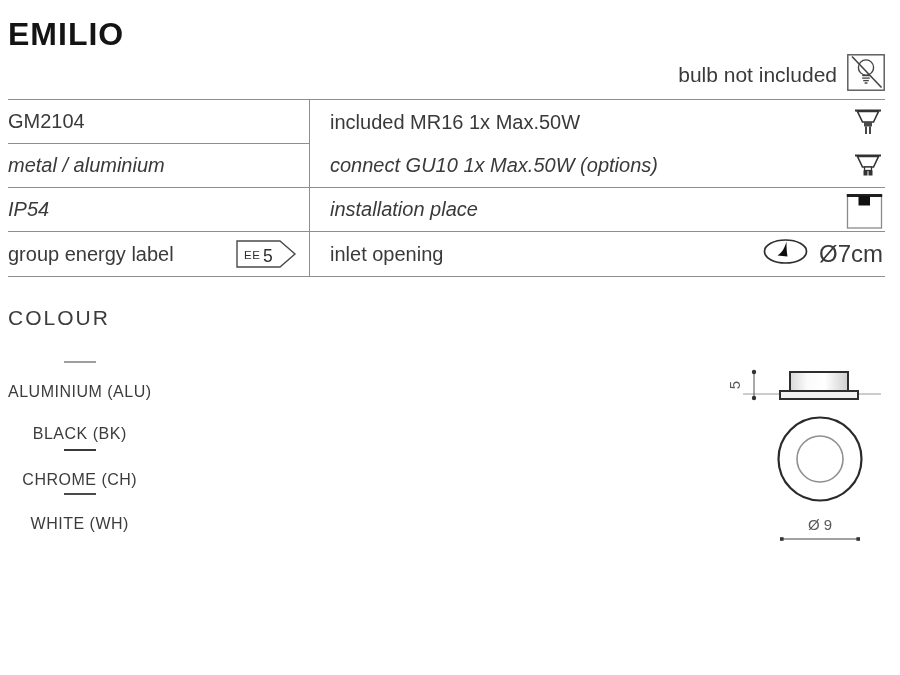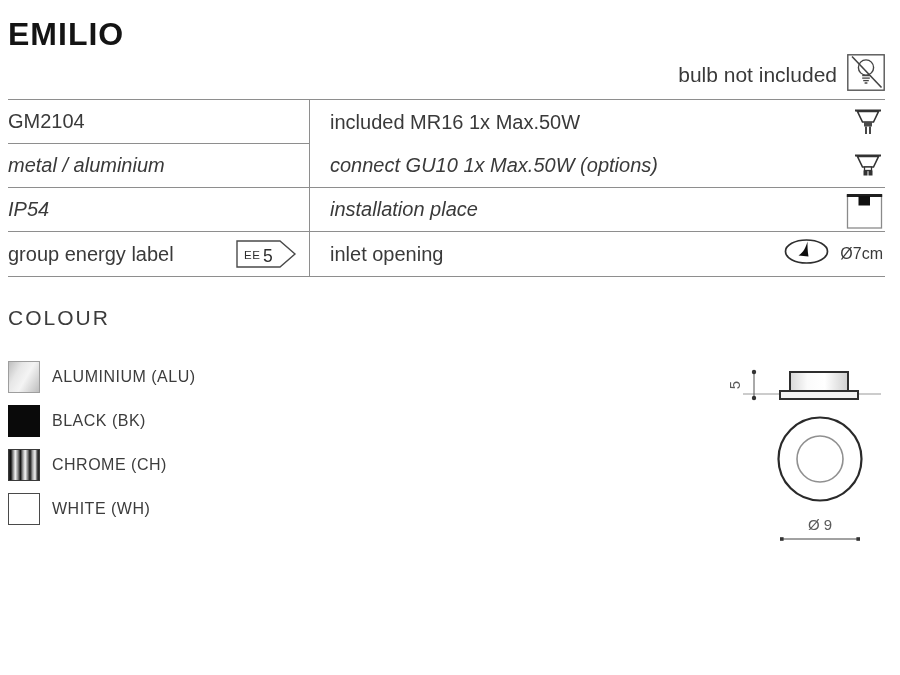--- a/index.html
+++ b/index.html
@@ -18,27 +18,27 @@
                 color: #3a3a3a; font-size: 20px; }
   .spec-row { display: flex; height: 44px; box-sizing: border-box; }
   .spec-row.rule-full { border-bottom: 1px solid #8e8e8e; font-style: italic; }
   .cell-left { width: 302px; box-sizing: border-box; border-right: 1px solid #8e8e8e;
                display: flex; align-items: center; }
   .cell-left.rule-left { border-bottom: 1px solid #8e8e8e; }
   .cell-right { flex: 1; display: flex; align-items: center; padding-left: 20px; padding-right: 2px;
                 box-sizing: border-box; }
   .push-right { margin-left: auto; display: flex; align-items: center; gap: 10px; }
   .badge-wrap { margin-left: auto; margin-right: 12px; display: flex; align-items: center; padding-left: 48px; }
-  .inlet-value { font-size: 16px; color: #3a3a3a; }
+  .inlet-value { font-size: 24px; color: #3a3a3a; }
 
   
   .colour-heading { position: absolute; left: 8px; top: 306px; font-size: 21px; color: #3c3c3c;
                     letter-spacing: 2px; }
   .colour-list { position: absolute; left: 8px; top: 361px; display: flex; flex-direction: column; gap: 12px; }
-  .colour-item { display: flex; align-items: center; gap: 12px; height: 32px; }
+  .colour-item { display: flex; align-items: center; gap: 20px; height: 32px; flex-direction: column; }
   .swatch { width: 32px; height: 32px; box-sizing: border-box; }
   .swatch.aluminium { border: 1px solid #9e9e9e;
       background: linear-gradient(120deg, #bfbfbf 0%, #e7e7e7 30%, #f4f4f4 55%, #dcdcdc 75%, #bdbdbd 100%); }
   .swatch.black { background: #0a0a0a; }
   .swatch.white { background: #ffffff; border: 1px solid #4a4a4a; }
   .swatch.chrome { border: 1px solid #3a3a3a;
       background: linear-gradient(90deg, #2a2a2a 0%, #0c0c0c 6%, #777 12%, #f4f4f4 21%, #8a8a8a 30%,
                   #131313 38%, #999 46%, #f7f7f7 54%, #8a8a8a 62%, #161616 70%, #aaa 79%,
                   #f2f2f2 87%, #4a4a4a 94%, #1c1c1c 100%); }
   .colour-label { font-size: 16px; color: #3c3c3c; letter-spacing: 0.5px; }

